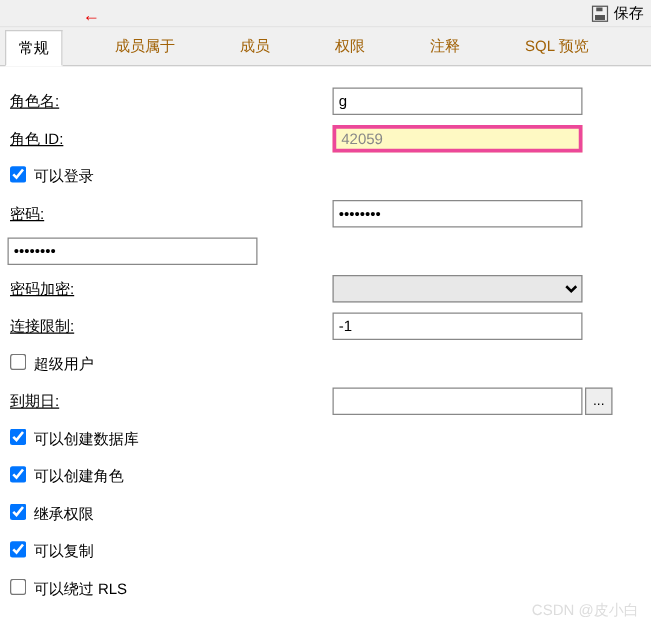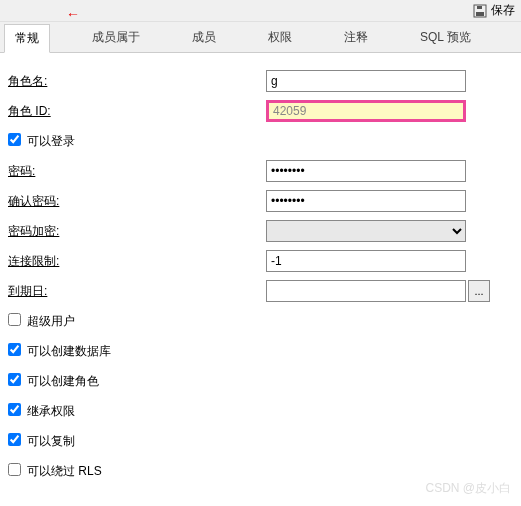--- a/index.html
+++ b/index.html
@@ -1,21 +1,21 @@
 <!DOCTYPE html>
 <html><head>
   <meta charset="utf-8">
   <style>
     * { box-sizing: border-box; margin: 0; padding: 0; }
     body { font-family: "Microsoft YaHei", Arial, sans-serif; font-size: 12px; background: #fff; width: 521px; color: #000; }
     .toolbar { background: #f0f0f0; display: flex; align-items: center; padding: 2px 6px; height: 22px; border-bottom: 1px solid #e0e0e0; justify-content: flex-end; }
     .toolbar .save-icon { width: 14px; height: 14px; margin-right: 4px; display: inline-flex; align-items: center; justify-content: center; }
     .arrow-anno { color: #e60000; position: absolute; left: 66px; top: 4px; font-size: 14px; }
     .tabs { display: flex; background: #f0f0f0; border-bottom: 1px solid #ccc; padding: 2px 4px 0 4px; gap: 32px; }
-    .tab { padding: 5px 10px; cursor: pointer; color: #404040; }
+    .tab { padding: 5px 10px; cursor: pointer; color: #a16207; }
     .tab.active { background: #fff; border-top: 1px solid #ccc; border-left: 1px solid #ccc; border-right: 1px solid #ccc; border-bottom: 1px solid #fff; margin-bottom: -1px; color: #000; }
     .content { padding: 10px 6px; }
     .row { display: flex; align-items: center; margin: 6px 0; min-height: 24px; }
     .label { width: 260px; padding-left: 2px; text-decoration: underline; }
     .check-label { display: flex; padding-left: 2px; }
     .check-label input { width: 13px; height: 13px; margin-right: 6px; }
     .field { display: flex; align-items: center; }
     input[type="text"], input[type="password"], select {
       width: 200px; height: 22px; border: 1px solid #888; padding: 0 4px; font-family: inherit; font-size: 12px;
     }
@@ -67,49 +67,48 @@
       <span>可以登录</span>
     </label>
   </div>
   <div class="row">
     <span class="label">密码:</span>
     <span class="field">
         <input type="text" value="••••••••" style="">
       </span>
   </div>
   <div class="row">
-    <span class="label">确认密码:</span>
     <span class="field">
         <input type="text" value="••••••••" style="">
       </span>
   </div>
   <div class="row">
     <span class="label">密码加密:</span>
     <span class="field">
         <select><option></option></select>
       </span>
   </div>
   <div class="row">
     <span class="label">连接限制:</span>
     <span class="field">
         <input type="text" value="-1" style="">
       </span>
   </div>
   <div class="row">
+    <label class="check-label">
+      <input type="checkbox" style="">
+      <span>超级用户</span>
+    </label>
+  </div>
+  <div class="row">
     <span class="label">到期日:</span>
     <span class="field">
       <input type="text" value="" style="">
       <button class="date-btn">...</button>
     </span>
-  </div>
-  <div class="row">
-    <label class="check-label">
-      <input type="checkbox" style="">
-      <span>超级用户</span>
-    </label>
   </div>
   <div class="row">
     <label class="check-label">
       <input type="checkbox" checked="" style="">
       <span>可以创建数据库</span>
     </label>
   </div>
   <div class="row">
     <label class="check-label">
       <input type="checkbox" checked="" style="">

